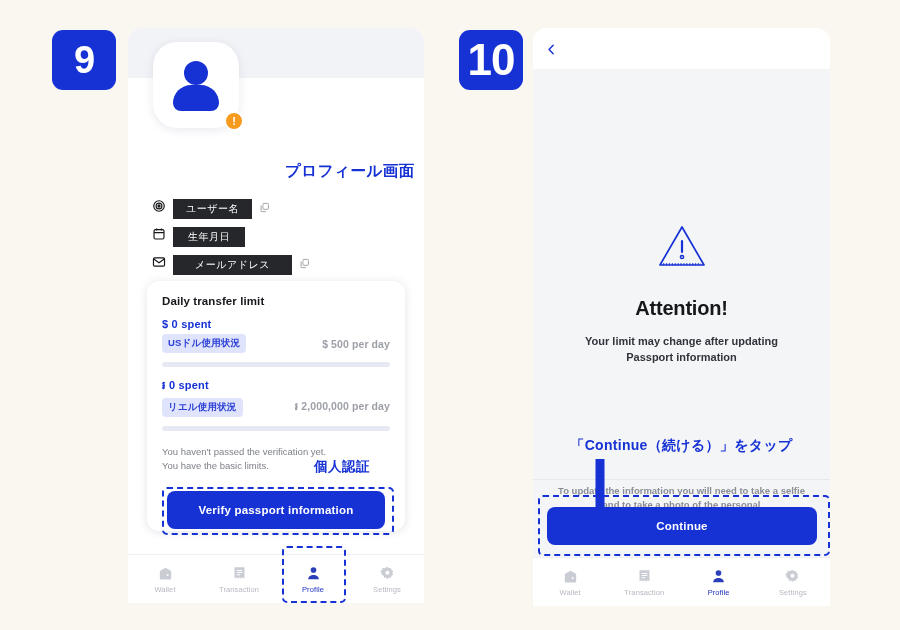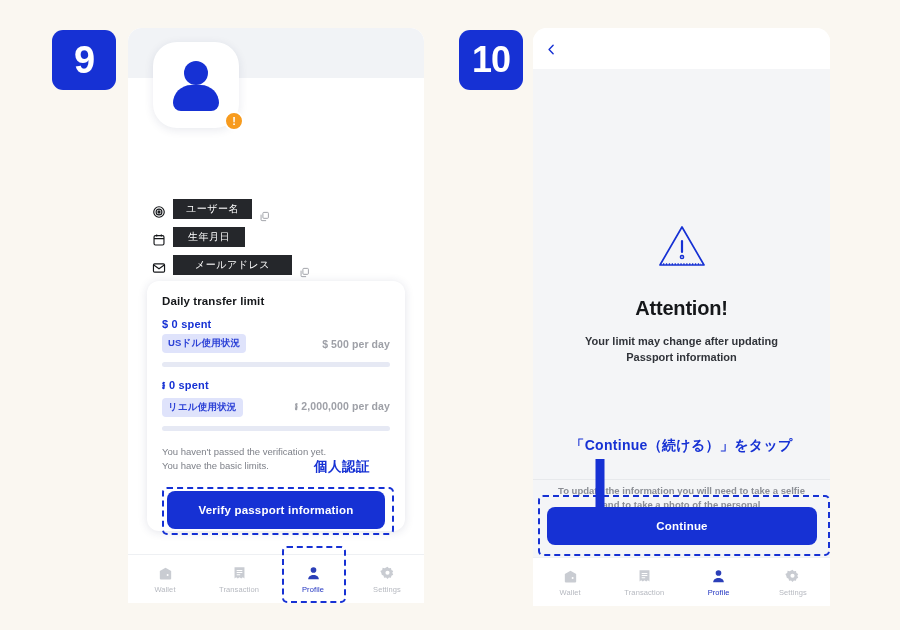--- a/index.html
+++ b/index.html
@@ -16,21 +16,21 @@
   .step-badge{
     position:absolute;
     background:#1631d4;
     border-radius:11px;
     display:flex;align-items:center;justify-content:center;
     color:#ffffff;
     font-weight:bold;
     letter-spacing:-1px;
   }
   #badge9{left:52px;top:30px;width:64px;height:60px;font-size:38px;}
-  #badge10{left:459px;top:30px;width:64px;height:60px;font-size:36px;}
+  #badge10{left:459px;top:30px;width:64px;height:60px;font-size:44px;}
 
   
   .phone{
     position:absolute;
     background:#ffffff;
     overflow:hidden;
     border-radius:14px 14px 0 0;
   }
   #phone-left{left:128px;top:28px;width:296px;height:575px;}
   #phone-right{left:533px;top:28px;width:297px;height:578px;}
@@ -75,21 +75,21 @@
     font-size:7.5px;color:#8e9097;margin-top:5px;letter-spacing:.1px;
   }
 
   .jp-annot{
     position:absolute;color:#1631d4;font-weight:bold;
   }
   #annot-profile{left:157px;top:133px;font-size:15.5px;letter-spacing:.5px;}
   #annot-kojin{left:314px;top:458px;font-size:13.5px;letter-spacing:.5px;text-align:right;}
 
   .field-row{
-    position:absolute;display:flex;align-items:flex-end;gap:7px;left:24px;
+    position:absolute;display:flex;align-items:flex-start;gap:7px;left:24px;
   }
   .f-icon{width:14px;height:14px;flex:none;color:#15171a;}
   .redact{
     background:#25272b;color:#ffffff;font-size:10px;
     padding:3px 0;text-align:center;letter-spacing:.5px;
     font-family:"DejaVu Sans",sans-serif;
   }
   #fr1{top:171px;} #fr1 .redact{width:79px;}
   #fr2{top:199px;} #fr2 .redact{width:72px;}
   #fr3{top:227px;} #fr3 .redact{width:119px;}
@@ -198,20 +198,21 @@
 
       <div class="avatar-card">
         <div class="avatar-glyph">
           <div class="head"></div>
             <div class="body"></div>
         </div>
         <div class="avatar-badge">!</div>
       </div>
 
 
+      <div class="jp-annot" id="annot-profile">プロフィール画面</div>
 
       <div class="field-row" id="fr1">
         <span class="f-icon">
           <svg width="14" height="14" viewBox="0 0 24 24" fill="none" stroke="#15171a" stroke-width="2">
             <circle cx="12" cy="12" r="9"></circle>
               <circle cx="12" cy="12" r="5"></circle>
             <circle cx="12" cy="12" r="1.8" fill="#15171a"></circle>
           </svg>
         </span>
         <span class="redact">ユーザー名</span>

